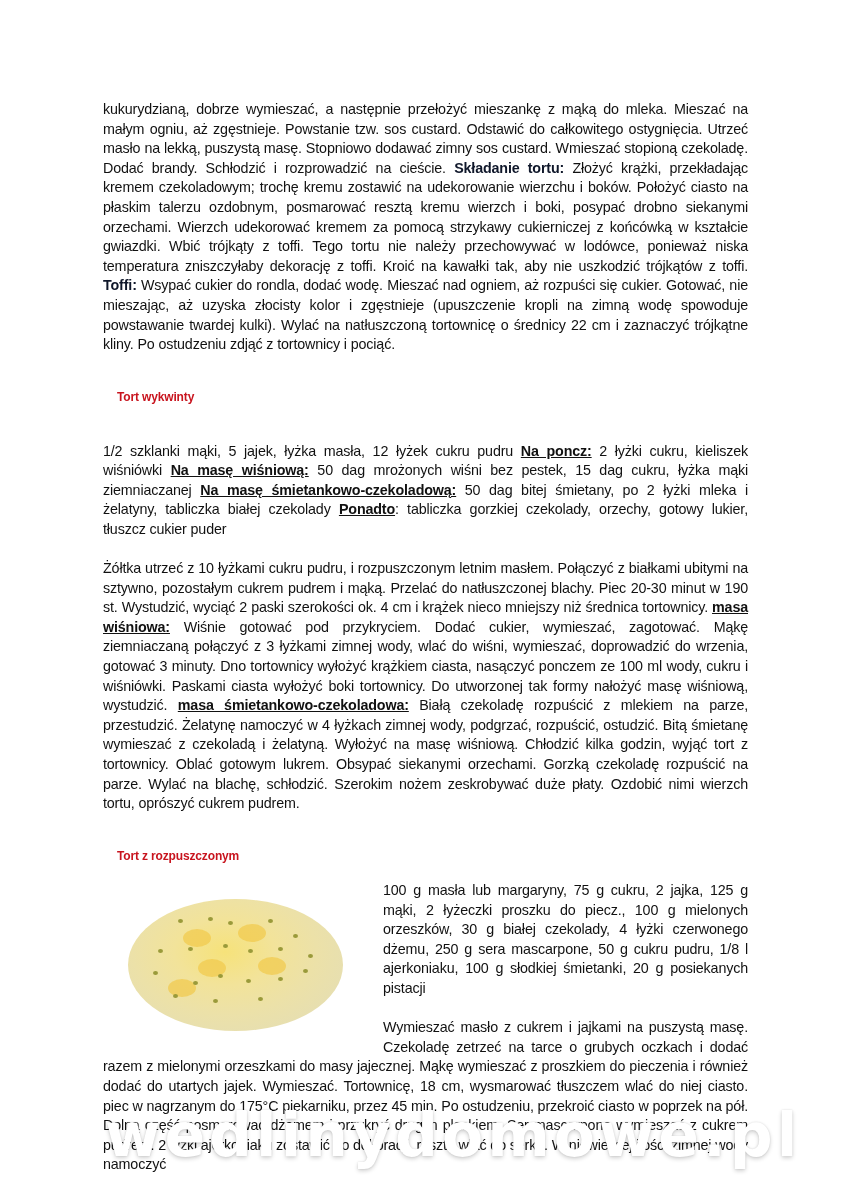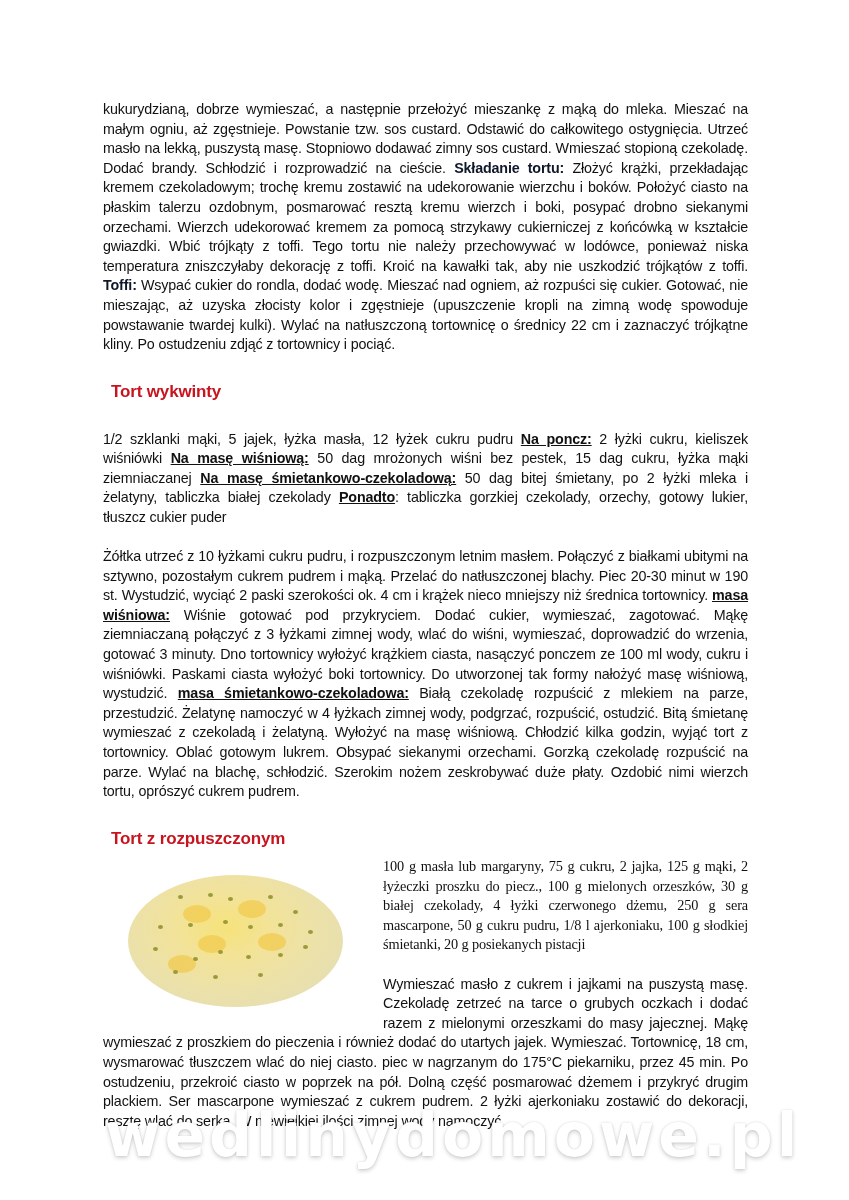--- a/index.html
+++ b/index.html
@@ -26,22 +26,22 @@
       letter-spacing: -0.15px;
     }
     .para {
       margin: 0;
       text-align: justify;
     }
     .gap { height: 19.6px; }
     .heading {
       color: #c8141e;
       font-weight: bold;
-      font-size: 17px;
-      margin: 8px;
+      font-size: 12px;
+      margin: 14px;
     }
     .red-bold {
       color: #0f172a;
       font-weight: bold;
     }
     .b { font-weight: bold; text-decoration: underline; }
     .float-img {
       float: left;
       width: 270px;
       height: 160px;
@@ -133,21 +133,21 @@
       <span class="dot" style="left:90px;top:75px;"></span>
       <span class="dot" style="left:118px;top:80px;"></span>
       <span class="dot" style="left:150px;top:78px;"></span>
       <span class="dot" style="left:175px;top:70px;"></span>
       <span class="dot" style="left:45px;top:95px;"></span>
       <span class="dot" style="left:85px;top:100px;"></span>
       <span class="dot" style="left:130px;top:98px;"></span>
     </div>
   </div>
 
-  <p class="para" style="font-family:Liberation Serif, serif;">100 g masła lub margaryny, 75 g cukru, 2 jajka, 125 g mąki, 2 łyżeczki proszku do piecz., 100 g mielonych orzeszków, 30 g białej czekolady,  4 łyżki czerwonego dżemu, 250 g sera mascarpone, 50 g cukru pudru, 1/8 l ajerkoniaku, 100 g słodkiej śmietanki, 20 g posiekanych pistacji</p>
+  <p class="para" style="">100 g masła lub margaryny, 75 g cukru, 2 jajka, 125 g mąki, 2 łyżeczki proszku do piecz., 100 g mielonych orzeszków, 30 g białej czekolady,  4 łyżki czerwonego dżemu, 250 g sera mascarpone, 50 g cukru pudru, 1/8 l ajerkoniaku, 100 g słodkiej śmietanki, 20 g posiekanych pistacji</p>
 
   <div class="gap"></div>
 
   <p class="para">Wymieszać masło z cukrem i jajkami na puszystą masę. Czekoladę zetrzeć na tarce o grubych oczkach i dodać razem z mielonymi orzeszkami do masy jajecznej. Mąkę wymieszać z proszkiem do pieczenia i również dodać do utartych jajek. Wymieszać. Tortownicę, 18 cm, wysmarować tłuszczem wlać do niej ciasto. piec w nagrzanym do 175°C piekarniku, przez 45 min. Po ostudzeniu, przekroić ciasto w poprzek na pół. Dolną część posmarować dżemem i przykryć drugim plackiem. Ser mascarpone wymieszać z cukrem pudrem. 2 łyżki ajerkoniaku zostawić do dekoracji, resztę wlać do serka. W niewielkiej ilości zimnej wody namoczyć</p>
 
 </div>
 
 <div class="watermark">wedlinydomowe.pl</div>
 
 </body></html>

